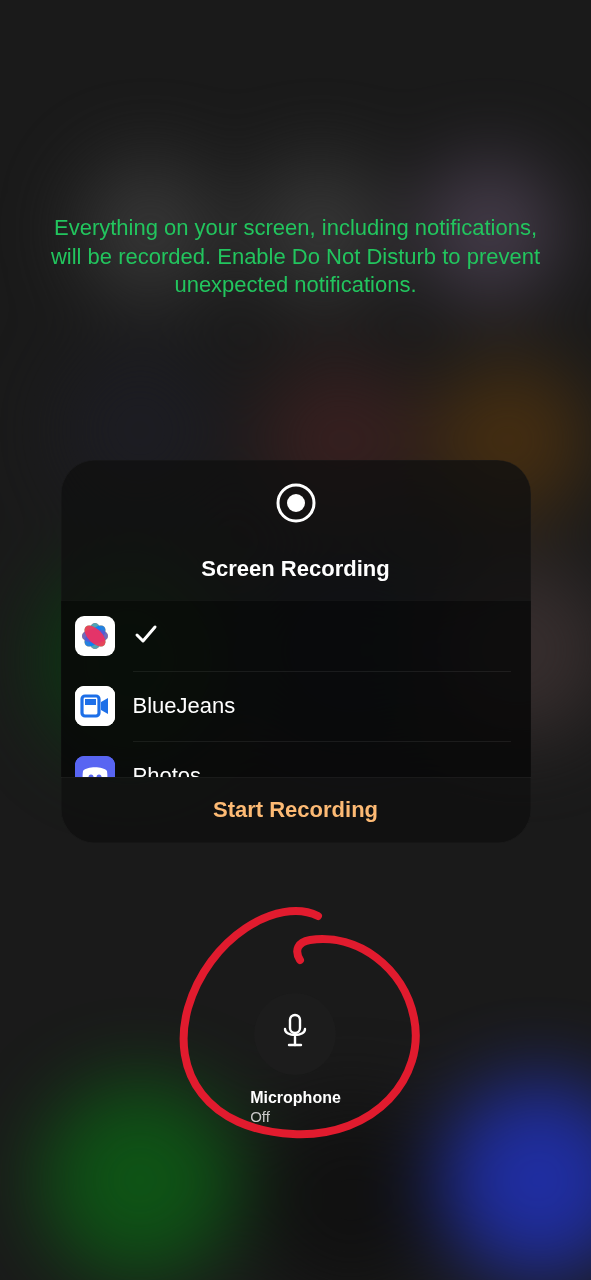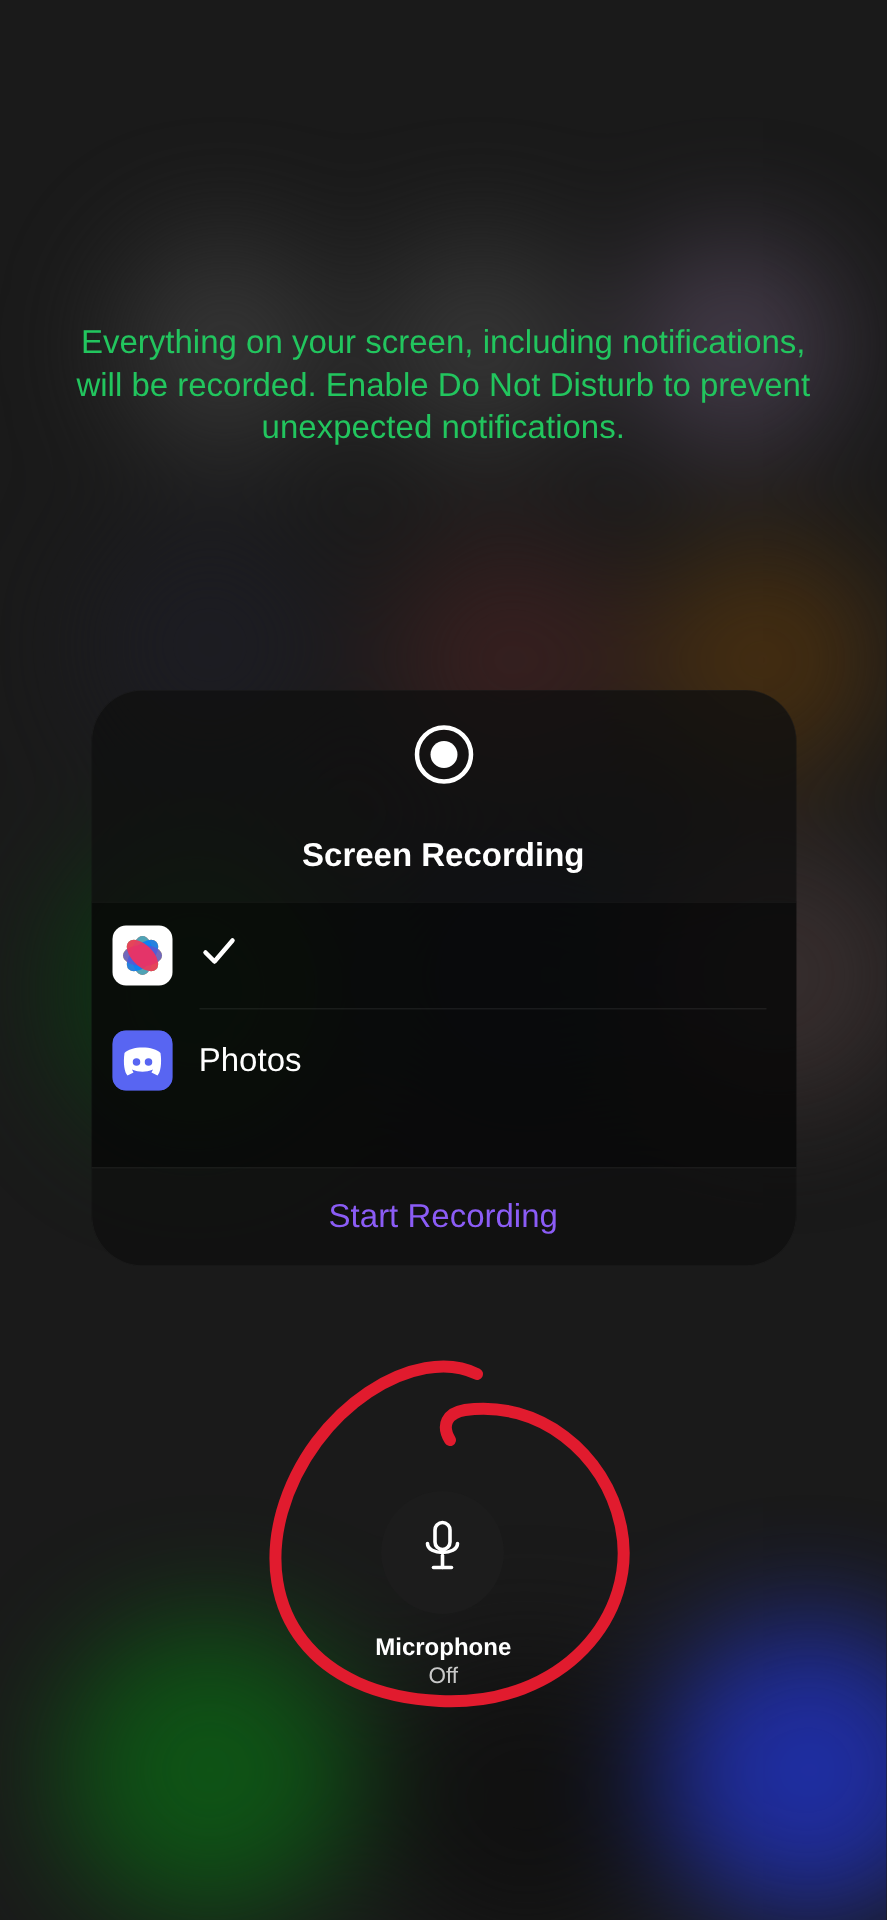--- a/index.html
+++ b/index.html
@@ -120,40 +120,40 @@
   .photos-icon { background:#fff; }
   .bluejeans-icon { background:#fff; color:#1d6fe8; font-weight:700; font-size:18px; display:flex; align-items:center; justify-content:center;}
   .discord-icon { background:#5865F2; }
 
   .start-row {
     height: 66px;
     display:flex;
     align-items:center;
     justify-content:center;
     font-size: 22px;
-    font-weight: 400;
-    color: #8b5cf6;
+    font-weight: 700;
+    color: #fdba74;
     border-top: 0.5px solid rgba(255,255,255,0.04);
   }
 
   .mic-cluster {
     margin-top: 150px;
     display:flex;
     flex-direction:column;
     align-items:center;
     gap: 14px;
     z-index: 2;
   }
   .mic-button {
     width: 82px; height: 82px;
     border-radius: 50%;
     background: #1c1c1c;
     display:flex; align-items:center; justify-content:center;
   }
-  .mic-labels { text-align:center; }
+  .mic-labels { text-align:left; }
   .mic-title { font-size: 16px; font-weight:600; }
   .mic-status { font-size: 15px; color: #c8c8c8; margin-top: 1px; }
 
   .annotation {
     position: absolute;
     left: 148px;
     top: 898px;
     width: 300px;
     height: 260px;
     z-index: 3;
@@ -211,20 +211,31 @@
             </g>
           </svg>
         </span>
         <span class="check">
           <svg width="26" height="26" viewBox="0 0 26 26">
             <path d="M4 14 L10 20 L22 6" fill="none" stroke="#fff" stroke-width="3" stroke-linecap="round" stroke-linejoin="round"></path>
           </svg>
         </span>
       </div>
 
+      <div class="app-row">
+        <span class="app-icon bluejeans-icon">
+          <svg viewBox="0 0 40 40" width="40" height="40">
+            <rect x="0" y="0" width="40" height="40" rx="9" fill="#fff"></rect>
+            <rect x="7" y="10" width="17" height="20" rx="3" fill="none" stroke="#1d6fe8" stroke-width="3.2"></rect>
+            <rect x="10" y="13" width="11" height="6" fill="#1d6fe8"></rect>
+            <path d="M26 16 L33 12 L33 28 L26 24 Z" fill="#1d6fe8"></path>
+          </svg>
+        </span>
+        <span class="app-label">BlueJeans</span>
+      </div>
 
       <div class="app-row">
         <span class="app-icon discord-icon">
           <svg viewBox="0 0 40 40" width="40" height="40">
             <rect x="0" y="0" width="40" height="40" rx="9" fill="#5865F2"></rect>
             <path d="M8 15 C12 10 28 10 32 15 C33 22 32 28 30 30 L26 28 C26 28 27 26 27 26 C22 28 18 28 13 26 C13 26 14 28 14 28 L10 30 C8 28 7 22 8 15 Z" fill="#fff"></path>
             <circle cx="16" cy="21" r="2.5" fill="#5865F2"></circle>
             <circle cx="24" cy="21" r="2.5" fill="#5865F2"></circle>
           </svg>
         </span>

